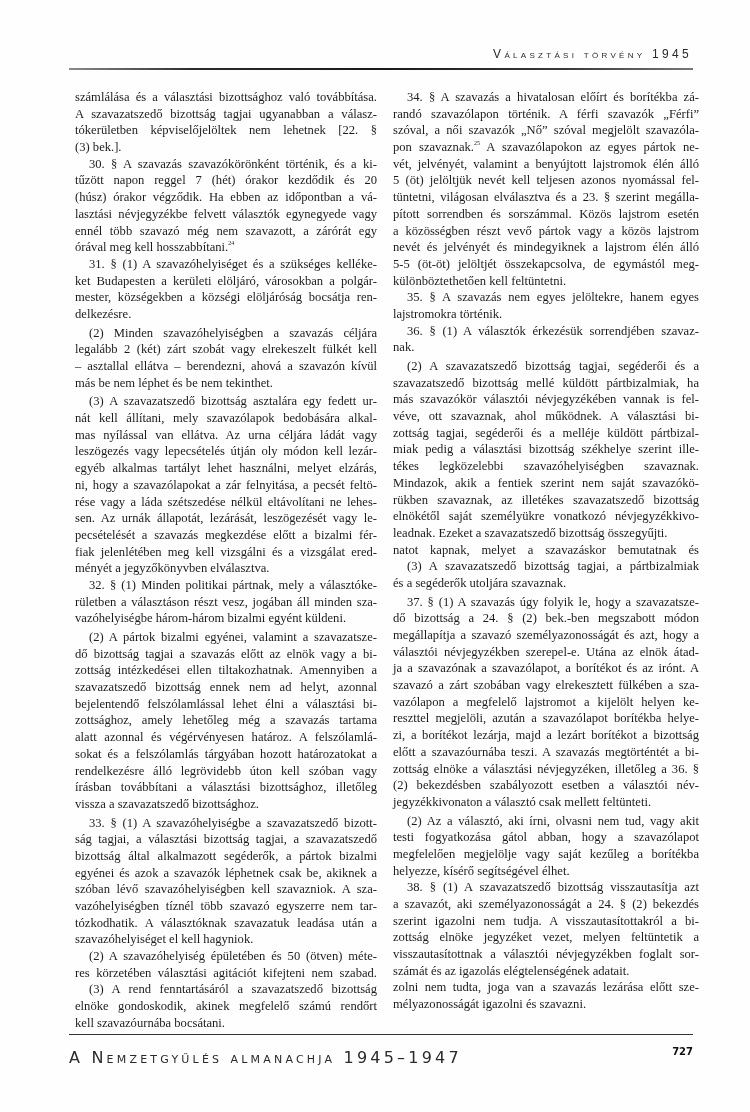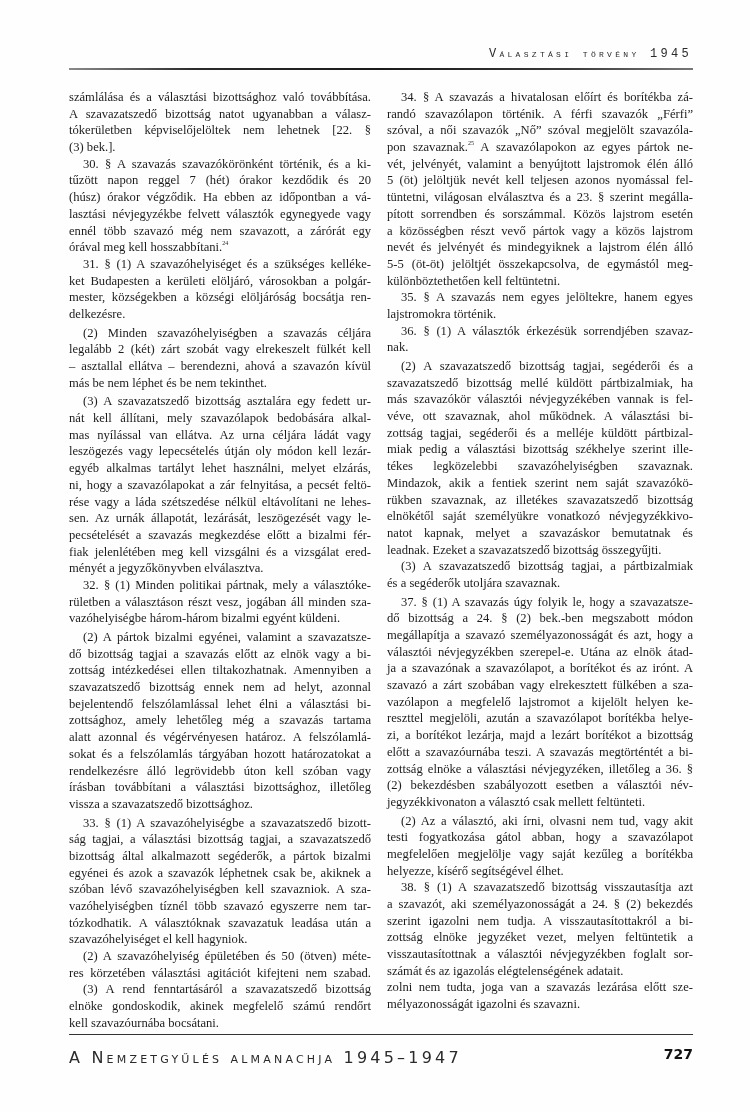--- a/index.html
+++ b/index.html
@@ -1,60 +1,61 @@
 <!DOCTYPE html>
 <html><head>
 <meta charset="utf-8">
 <style>
   html, body { margin: 0; padding: 0; background: #fdfefd; }
   body { width: 750px; height: 1112px; position: relative; overflow: hidden; }
   .page { position: absolute; left: 0; top: 0; width: 750px; height: 1112px; color: #1e1e1e; }
   .running-head {
     position: absolute; right: 58px; top: 47px;
-    font-family: Liberation Mono, monospace; font-size: 12px; letter-spacing: 3.3px;
+    font-family: Liberation Sans, sans-serif; font-size: 12px; letter-spacing: 3.3px;
     color: #2a2a2a; font-variant: small-caps;
   }
   .rule {
     position: absolute; left: 69px; width: 624px; height: 2px;
     background: linear-gradient(to right, #8a8a8a 0%, #2b2b2b 20%, #1a1a1a 50%, #3a3a3a 80%, #777 100%);
   }
   .rule.top { top: 68px; }
   .rule.bottom { top: 1034px; height: 1px; background: #333; }
   .column {
     position: absolute; top: 89px;
     font-family: "Liberation Serif", serif; font-size: 12.6px; line-height: 16.7px;
     color: #1c1c1c;
+    margin-left: 6px;
   }
   .col-left { left: 69px; width: 302px; }
   .col-right { left: 387px; width: 306px; }
   .line { display: block; text-align: justify; text-align-last: justify; white-space: nowrap; height: 16.7px; overflow: visible; }
   .line.last { text-align-last: left; }
   .line.indent { padding-left: 14px; }
   .line.gap { margin-top: 2px; }
   sup { font-size: 6px; vertical-align: 6px; line-height: 0; }
   .footer-title {
     position: absolute; left: 69px; top: 1048px;
     font-family: "DejaVu Sans", sans-serif; font-size: 16px; letter-spacing: 3.2px;
     color: #2a2a2a; font-variant: small-caps;
   }
   .footer-page {
     position: absolute; right: 57px; top: 1046px;
-    font-family: "DejaVu Sans", sans-serif; font-size: 14px; font-weight: bold; color: #111;
+    font-family: "DejaVu Sans", sans-serif; font-size: 10px; font-weight: bold; color: #111;
   }
 </style>
 </head>
 <body>
 
 <div class="page">
   <div class="running-head">Választási törvény 1945</div>
   <div class="rule top"></div>
 
   <div class="column col-left" id="col-left">
       <span class="line">számlálása és a választási bizottsághoz való továbbítása.</span>
-      <span class="line">A szavazatszedő bizottság natot ugyanabban a válasz-</span>
+      <span class="line">A szavazatszedő bizottság tagjai ugyanabban a válasz-</span>
       <span class="line">tókerületben képviselőjelöltek nem lehetnek [22. §</span>
       <span class="line last">(3) bek.].</span>
       <span class="line indent">30. § A szavazás szavazókörönként történik, és a ki-</span>
       <span class="line">tűzött napon reggel 7 (hét) órakor kezdődik és 20</span>
       <span class="line">(húsz) órakor végződik. Ha ebben az időpontban a vá-</span>
       <span class="line">lasztási névjegyzékbe felvett választók egynegyede vagy</span>
       <span class="line">ennél több szavazó még nem szavazott, a zárórát egy</span>
       <span class="line last">órával meg kell hosszabbítani.<sup>24</sup></span>
       <span class="line indent">31. § (1) A szavazóhelyiséget és a szükséges kelléke-</span>
       <span class="line">ket Budapesten a kerületi elöljáró, városokban a polgár-</span>
@@ -123,22 +124,22 @@
       <span class="line indent gap">(2) A szavazatszedő bizottság tagjai, segéderői és a</span>
       <span class="line">szavazatszedő bizottság mellé küldött pártbizalmiak, ha</span>
       <span class="line">más szavazókör választói névjegyzékében vannak is fel-</span>
       <span class="line">véve, ott szavaznak, ahol működnek. A választási bi-</span>
       <span class="line">zottság tagjai, segéderői és a melléje küldött pártbizal-</span>
       <span class="line">miak pedig a választási bizottság székhelye szerint ille-</span>
       <span class="line">tékes legközelebbi szavazóhelyiségben szavaznak.</span>
       <span class="line">Mindazok, akik a fentiek szerint nem saját szavazókö-</span>
       <span class="line">rükben szavaznak, az illetékes szavazatszedő bizottság</span>
       <span class="line">elnökétől saját személyükre vonatkozó névjegyzékkivo-</span>
+      <span class="line last">leadnak. Ezeket a szavazatszedő bizottság összegyűjti.</span>
       <span class="line">natot kapnak, melyet a szavazáskor bemutatnak és</span>
-      <span class="line last">leadnak. Ezeket a szavazatszedő bizottság összegyűjti.</span>
       <span class="line indent">(3) A szavazatszedő bizottság tagjai, a pártbizalmiak</span>
       <span class="line last">és a segéderők utoljára szavaznak.</span>
       <span class="line indent gap">37. § (1) A szavazás úgy folyik le, hogy a szavazatsze-</span>
       <span class="line">dő bizottság a 24. § (2) bek.-ben megszabott módon</span>
       <span class="line">megállapítja a szavazó személyazonosságát és azt, hogy a</span>
       <span class="line">választói névjegyzékben szerepel-e. Utána az elnök átad-</span>
       <span class="line">ja a szavazónak a szavazólapot, a borítékot és az irónt. A</span>
       <span class="line">szavazó a zárt szobában vagy elrekesztett fülkében a sza-</span>
       <span class="line">vazólapon a megfelelő lajstromot a kijelölt helyen ke-</span>
       <span class="line">reszttel megjelöli, azután a szavazólapot borítékba helye-</span>

